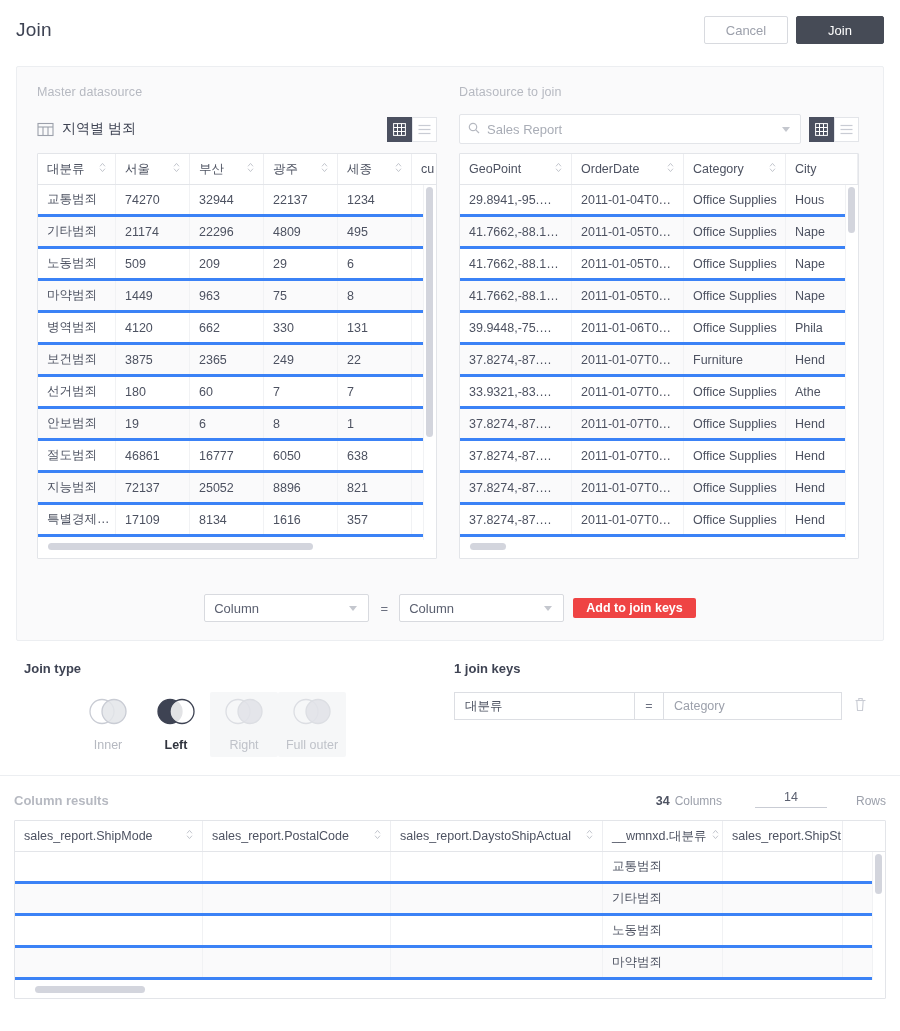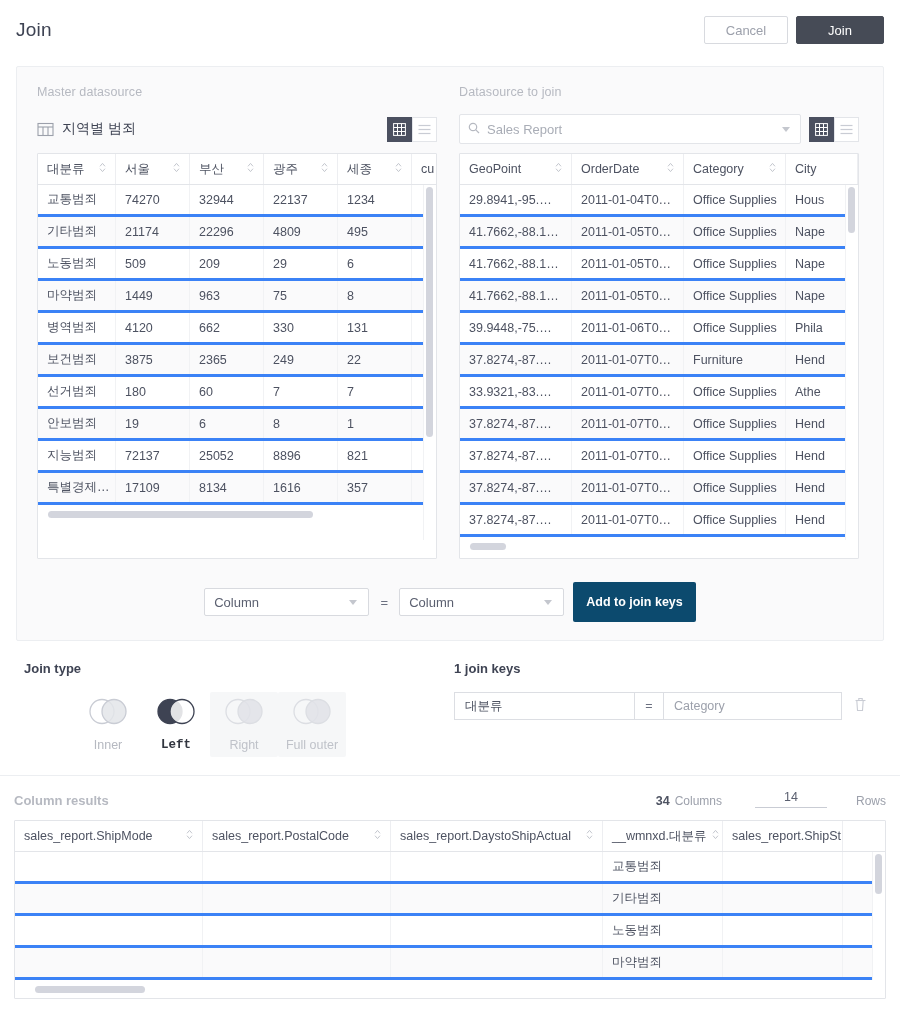--- a/index.html
+++ b/index.html
@@ -171,22 +171,22 @@
     border-radius: 2px;
     display: flex; align-items: center;
     padding: 0 9px;
     font-size: 13px;
     color: #5b6070;
     cursor: pointer;
   }
   .select-box .v { flex: 1; }
   .eq-sign { font-size: 13px; color: #6b7080; width: 12px; text-align: center; }
   .btn-addkeys {
-    height: 40px; padding: 0 13px;
-    background: #0c4a6e; color: #fff;
+    height: 20px; padding: 0 13px;
+    background: #ef4444; color: #fff;
     font-size: 12.5px; font-weight: bold;
     display: flex; align-items: center;
     border-radius: 2px; cursor: pointer;
   }
 
   
   .mid-section {
     display: flex;
     padding: 20px 16px 18px 24px;
     border-bottom: 1px solid #eceef1;
@@ -196,21 +196,21 @@
   .jt-options { display: flex; padding-left: 50px; }
   .jt-opt {
     width: 68px;
     display: flex; flex-direction: column; align-items: center;
     cursor: pointer;
     padding-top: 6px; padding-bottom: 5px;
     border-radius: 2px;
   }
   .jt-opt.disabled { background: #f6f7f8; cursor: default; }
   .jt-lab { font-size: 12.5px; margin-top: 9px; color: #bfc2c9; }
-  .jt-opt.selected .jt-lab { color: #31353f; font-weight: bold; font-family: Liberation Mono, monospace; }
+  .jt-opt.selected .jt-lab { color: #31353f; font-weight: bold; }
   .jt-opt.enabled .jt-lab { color: #b6b9c1; }
 
   .jk-col { flex: 1; }
   .jk-row { display: flex; align-items: center; }
   .jk-field {
     height: 28px;
     border: 1px solid #dcdee3;
     background: #fff;
     display: flex; align-items: center;
     padding: 0 10px;
@@ -390,20 +390,28 @@
             </div>
             <div class="grow">
               <div class="gcell" style="width:78px">안보범죄</div>
               <div class="gcell" style="width:74px">19</div>
               <div class="gcell" style="width:74px">6</div>
               <div class="gcell" style="width:74px">8</div>
               <div class="gcell" style="width:74px">1</div>
               <div class="gcell" style="width:40px"></div>
             </div>
             <div class="grow">
+              <div class="gcell" style="width:78px">절도범죄</div>
+              <div class="gcell" style="width:74px">46861</div>
+              <div class="gcell" style="width:74px">16777</div>
+              <div class="gcell" style="width:74px">6050</div>
+              <div class="gcell" style="width:74px">638</div>
+              <div class="gcell" style="width:40px"></div>
+            </div>
+            <div class="grow">
               <div class="gcell" style="width:78px">지능범죄</div>
               <div class="gcell" style="width:74px">72137</div>
               <div class="gcell" style="width:74px">25052</div>
               <div class="gcell" style="width:74px">8896</div>
               <div class="gcell" style="width:74px">821</div>
               <div class="gcell" style="width:40px"></div>
             </div>
             <div class="grow">
               <div class="gcell" style="width:78px">특별경제…</div>
               <div class="gcell" style="width:74px">17109</div>

